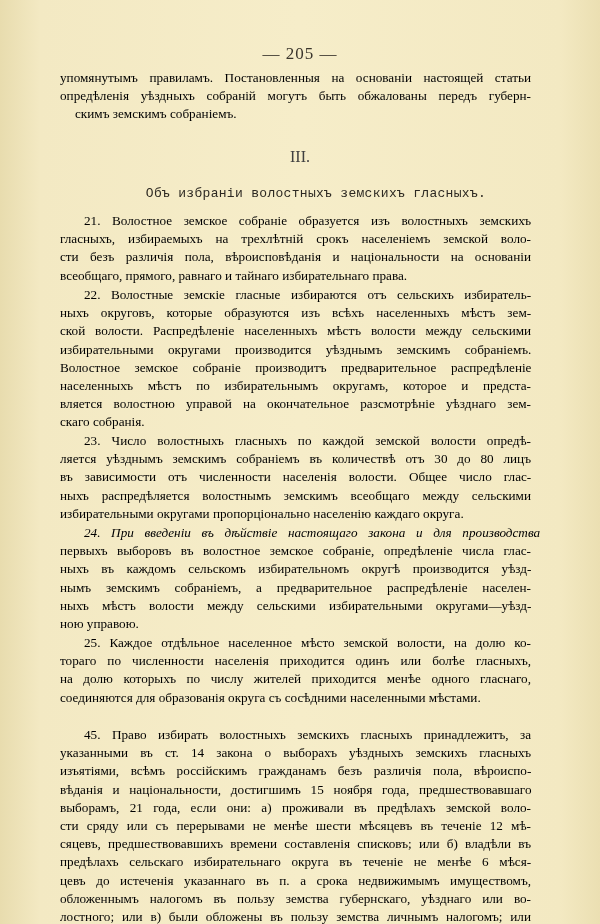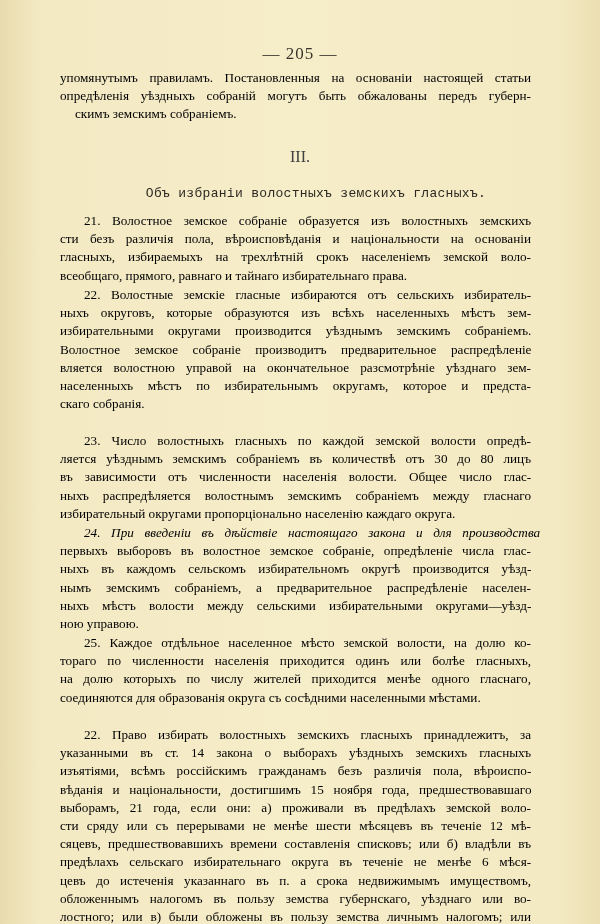--- a/index.html
+++ b/index.html
@@ -43,61 +43,62 @@
     <span class="line" style="white-space: nowrap; word-spacing: 8.16667px;">упомянутымъ правиламъ. Постановленныя на основаніи настоящей статьи</span>
     <span class="line" style="white-space: nowrap; word-spacing: 8.28571px;">опредѣленія уѣздныхъ собраній могутъ быть обжалованы передъ губерн-</span>
     <span class="line last" style="white-space: nowrap; margin-left: 15px;">скимъ земскимъ собраніемъ.</span>
   </div>
 
   <div class="section-num">III.</div>
   <div class="section-title">Объ избраніи волостныхъ земскихъ гласныхъ.</div>
 
   <div class="text-block" style="top:212px">
     <span class="line indent" style="white-space: nowrap; word-spacing: 8.28571px;">21. Волостное земское собраніе образуется изъ волостныхъ земскихъ</span>
+    <span class="line" style="white-space: nowrap; word-spacing: 9.57143px;">гласныхъ, избираемыхъ на трехлѣтній срокъ населеніемъ земской воло-</span>
     <span class="line" style="white-space: nowrap; word-spacing: 8px;">сти безъ различія пола, вѣроисповѣданія и національности на основаніи</span>
-    <span class="line" style="white-space: nowrap; word-spacing: 9.57143px;">гласныхъ, избираемыхъ на трехлѣтній срокъ населеніемъ земской воло-</span>
     <span class="line last" style="white-space: nowrap;">всеобщаго, прямого, равнаго и тайнаго избирательнаго права.</span>
   </div>
 
   <div class="text-block" style="top:286px">
     <span class="line indent" style="white-space: nowrap; word-spacing: 7.28571px;">22. Волостные земскіе гласные избираются отъ сельскихъ избиратель-</span>
     <span class="line" style="white-space: nowrap; word-spacing: 8.75px;">ныхъ округовъ, которые образуются изъ всѣхъ населенныхъ мѣстъ зем-</span>
+    <span class="line" style="white-space: nowrap; word-spacing: 6.57143px;">ской волости. Распредѣленіе населенныхъ мѣстъ волости между сельскими</span>
     <span class="line" style="white-space: nowrap; word-spacing: 11px;">избирательными округами производится уѣзднымъ земскимъ собраніемъ.</span>
     <span class="line" style="white-space: nowrap; word-spacing: 11.2px;">Волостное земское собраніе производитъ предварительное распредѣленіе</span>
+    <span class="line" style="white-space: nowrap; word-spacing: 11.2857px;">населенныхъ мѣстъ по избирательнымъ округамъ, которое и предста-</span>
     <span class="line" style="white-space: nowrap; word-spacing: 7.85714px;">вляется волостною управой на окончательное разсмотрѣніе уѣзднаго зем-</span>
-    <span class="line" style="white-space: nowrap; word-spacing: 11.2857px;">населенныхъ мѣстъ по избирательнымъ округамъ, которое и предста-</span>
     <span class="line last" style="white-space: nowrap;">скаго собранія.</span>
   </div>
 
   <div class="text-block" style="top:432px">
     <span class="line indent" style="white-space: nowrap; word-spacing: 7.75px;">23. Число волостныхъ гласныхъ по каждой земской волости опредѣ-</span>
     <span class="line" style="white-space: nowrap; word-spacing: 6.5px;">ляется уѣзднымъ земскимъ собраніемъ въ количествѣ отъ 30 до 80 лицъ</span>
     <span class="line" style="white-space: nowrap; word-spacing: 8.75px;">въ зависимости отъ численности населенія волости. Общее число глас-</span>
-    <span class="line" style="white-space: nowrap; word-spacing: 8.83333px;">ныхъ распредѣляется волостнымъ земскимъ собраніемъ между гласнаго</span>
-    <span class="line last" style="white-space: nowrap;">избирательный округами пропорціонально населенію каждаго округа.</span>
+    <span class="line" style="white-space: nowrap; word-spacing: 8.83333px;">ныхъ распредѣляется волостнымъ земскимъ всеобщаго между сельскими</span>
+    <span class="line last" style="white-space: nowrap;">избирательными округами пропорціонально населенію каждаго округа.</span>
   </div>
 
   <div class="text-block" style="top:524px">
     <span class="line indent" style="white-space: nowrap; word-spacing: 7.33333px; font-style: italic;">24. При введеніи въ дѣйствіе настоящаго закона и для производства</span>
     <span class="line" style="white-space: nowrap; word-spacing: 6.125px;">первыхъ выборовъ въ волостное земское собраніе, опредѣленіе числа глас-</span>
     <span class="line" style="white-space: nowrap; word-spacing: 9.14286px;">ныхъ въ каждомъ сельскомъ избирательномъ округѣ производится уѣзд-</span>
     <span class="line" style="white-space: nowrap; word-spacing: 11.5px;">нымъ земскимъ собраніемъ, а предварительное распредѣленіе населен-</span>
     <span class="line" style="white-space: nowrap; word-spacing: 9.83333px;">ныхъ мѣстъ волости между сельскими избирательными округами—уѣзд-</span>
     <span class="line last" style="white-space: nowrap;">ною управою.</span>
   </div>
 
   <div class="text-block" style="top:634px">
     <span class="line indent" style="white-space: nowrap; word-spacing: 5.55556px;">25. Каждое отдѣльное населенное мѣсто земской волости, на долю ко-</span>
     <span class="line" style="white-space: nowrap; word-spacing: 7.75px;">тораго по численности населенія приходится одинъ или болѣе гласныхъ,</span>
     <span class="line" style="white-space: nowrap; word-spacing: 7.11111px;">на долю которыхъ по числу жителей приходится менѣе одного гласнаго,</span>
     <span class="line last" style="white-space: nowrap;">соединяются для образованія округа съ сосѣдними населенными мѣстами.</span>
   </div>
 
   <div class="text-block" style="top:726px">
-    <span class="line indent" style="white-space: nowrap; word-spacing: 8.14286px;">22. Право избирать волостныхъ земскихъ гласныхъ принадлежитъ, за</span>
+    <span class="line indent" style="white-space: nowrap; word-spacing: 8.14286px;">45. Право избирать волостныхъ земскихъ гласныхъ принадлежитъ, за</span>
     <span class="line" style="white-space: nowrap; word-spacing: 8.77778px;">указанными въ ст. 14 закона о выборахъ уѣздныхъ земскихъ гласныхъ</span>
     <span class="line" style="white-space: nowrap; word-spacing: 8.28571px;">изъятіями, всѣмъ россійскимъ гражданамъ безъ различія пола, вѣроиспо-</span>
     <span class="line" style="white-space: nowrap; word-spacing: 6.42857px;">вѣданія и національности, достигшимъ 15 ноября года, предшествовавшаго</span>
     <span class="line" style="white-space: nowrap; word-spacing: 7px;">выборамъ, 21 года, если они: а) проживали въ предѣлахъ земской воло-</span>
     <span class="line" style="white-space: nowrap; word-spacing: 4.83333px;">сти сряду или съ перерывами не менѣе шести мѣсяцевъ въ теченіе 12 мѣ-</span>
     <span class="line" style="white-space: nowrap; word-spacing: 3.875px;">сяцевъ, предшествовавшихъ времени составленія списковъ; или б) владѣли въ</span>
     <span class="line" style="white-space: nowrap; word-spacing: 7.33333px;">предѣлахъ сельскаго избирательнаго округа въ теченіе не менѣе 6 мѣся-</span>
     <span class="line" style="white-space: nowrap; word-spacing: 7.22222px;">цевъ до истеченія указаннаго въ п. а срока недвижимымъ имуществомъ,</span>
     <span class="line" style="white-space: nowrap; word-spacing: 7.625px;">обложеннымъ налогомъ въ пользу земства губернскаго, уѣзднаго или во-</span>
     <span class="line" style="white-space: nowrap; word-spacing: 4.5px;">лостного; или в) были обложены въ пользу земства личнымъ налогомъ; или</span>

